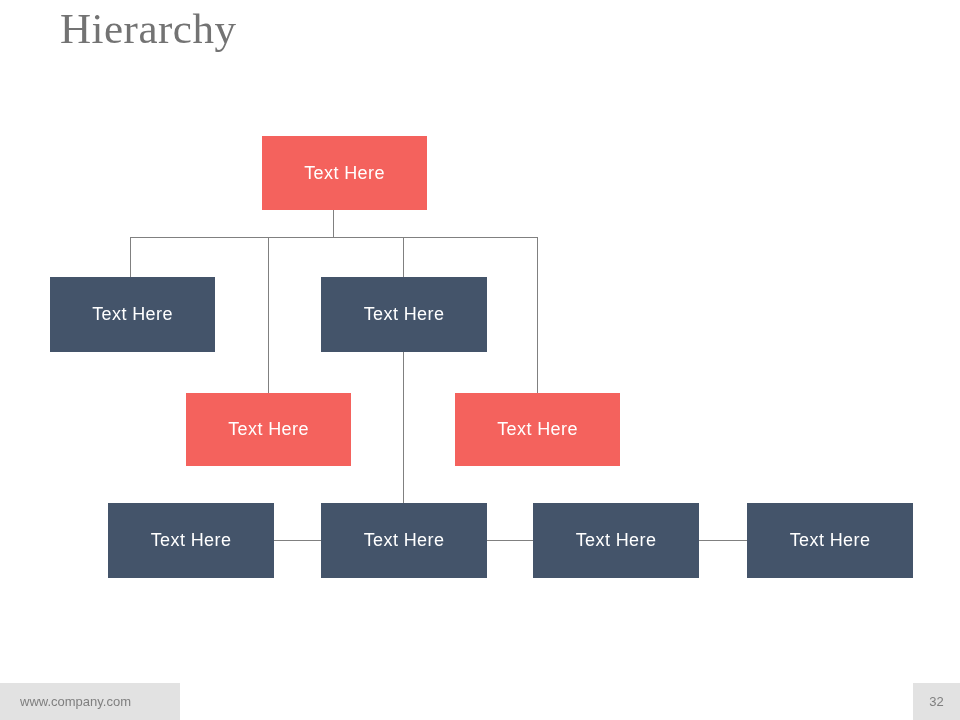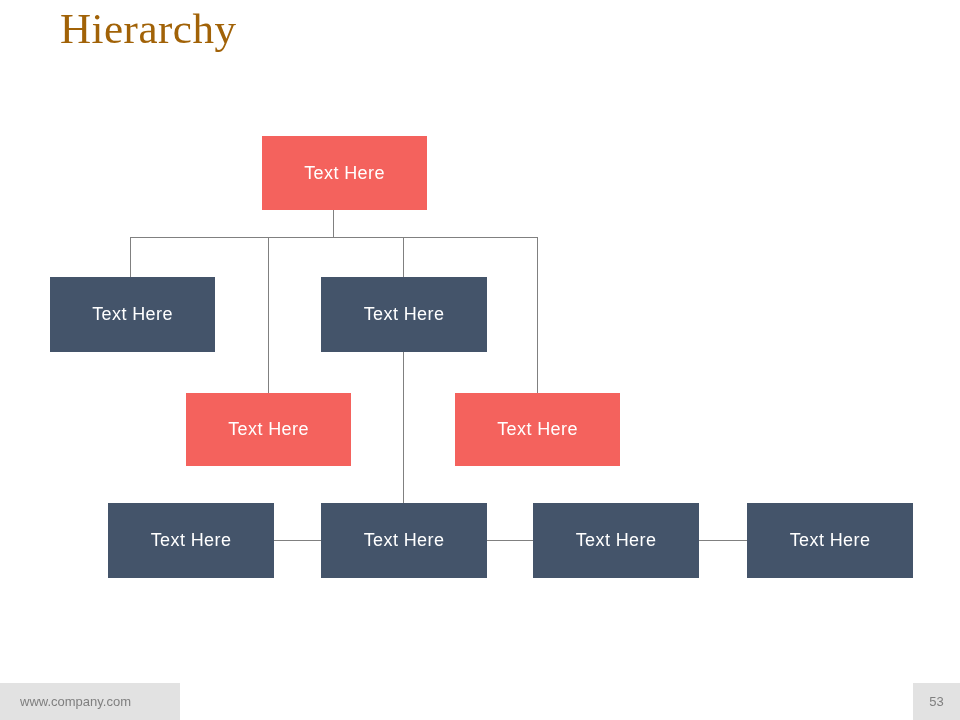--- a/index.html
+++ b/index.html
@@ -15,21 +15,21 @@
   
   .title {
     position: absolute;
     left: 60px;
     top: 4px;
     margin: 0;
     font-family: "Liberation Serif", "DejaVu Serif", serif;
     font-weight: 400;
     font-size: 43px;
     letter-spacing: 0.5px;
-    color: #a16207;
+    color: #737373;
   }
 
   
   .node {
     position: absolute;
     display: flex;
     align-items: center;
     justify-content: center;
     color: #ffffff;
     font-size: 18px;
@@ -115,16 +115,16 @@
   <div class="node red" id="n-l3b">Text Here</div>
   <div class="node slate" id="n-l4a">Text Here</div>
   <div class="node slate" id="n-l4b">Text Here</div>
   <div class="node slate" id="n-l4c">Text Here</div>
   <div class="node slate" id="n-l4d">Text Here</div>
 
   <div class="footer-left">
     <span>www.company.com</span>
   </div>
   <div class="footer-right">
-    <span>53</span>
+    <span>32</span>
   </div>
 
 </div>
 
 </body></html>

